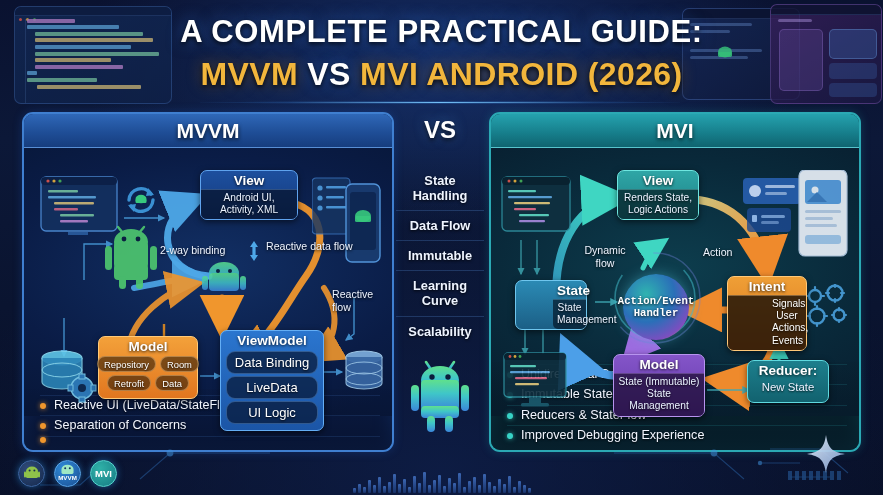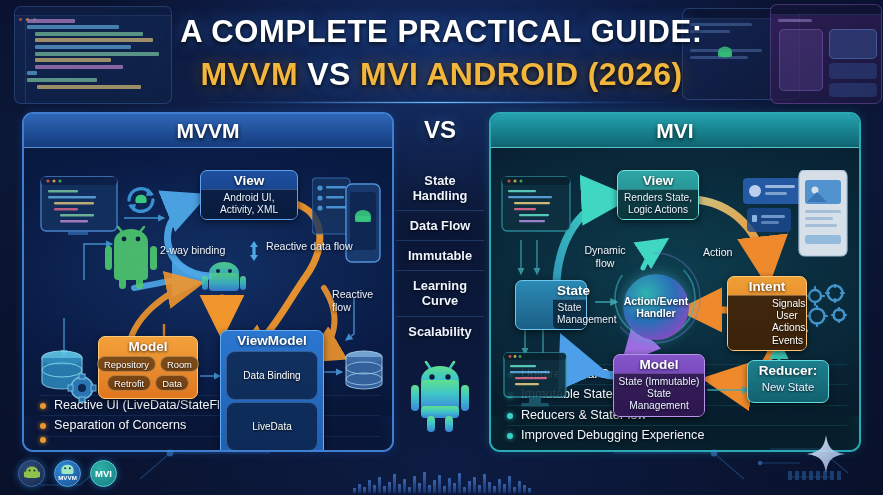--- a/index.html
+++ b/index.html
@@ -115,36 +115,36 @@
     text-shadow:0 1px 2px rgba(0,0,0,.75);}
 
   .n-view { background:linear-gradient(180deg,#1d4f9e,#133a7c); border:1.5px solid #5fa3ee;}
   .n-view .s { background:rgba(6,16,40,.72); border-top:1px solid rgba(120,175,245,.35); border-radius:0 0 5px 5px;}
   .n-vm { background:linear-gradient(180deg,#2b76cf,#1b55a6); border:1.5px solid #64aef5;}
   .n-model { background:linear-gradient(180deg,#f3a13a,#e1761f); border:1.5px solid #ffc977;}
   .chiprow { display:flex; gap:4px; justify-content:center; padding:1px 4px 2px;}
   .chip { background:rgba(40,22,6,.58); border:1px solid rgba(255,200,130,.45); border-radius:9px;
     font-size:9.4px; color:#fff; padding:1.5px 6px; text-shadow:0 1px 2px rgba(0,0,0,.8);}
   .vmrow { background:rgba(6,20,48,.7); border:1px solid rgba(120,180,250,.35); border-radius:9px;
-    font-size:10px; color:#fff; margin:2px 5px; padding:18px 4px; text-shadow:0 1px 2px rgba(0,0,0,.8);}
+    font-size:13px; color:#fff; margin:2px 5px; padding:3px 4px; text-shadow:0 1px 2px rgba(0,0,0,.8);}
 
   .n-mview { background:linear-gradient(180deg,#2fa6a6,#1b7d84); border:1.5px solid #6fe6e0;}
   .n-mview .s { background:rgba(4,28,34,.72); border-top:1px solid rgba(130,240,235,.35); border-radius:0 0 5px 5px;}
   .n-state { background:linear-gradient(180deg,#2b8ab4,#1b5f86); border:1.5px solid #6fc6ee;padding-left:37px;}
   .n-state .s { background:rgba(4,22,38,.7); border-top:1px solid rgba(130,210,245,.3); border-radius:0 0 5px 5px;}
   .n-intent { background:linear-gradient(180deg,#ef9f36,#d9731d); border:1.5px solid #ffc878;}
   .n-intent .s { background:rgba(26,16,6,.82); border-top:1px solid rgba(255,200,130,.4); border-radius:0 0 5px 5px; color:#fff;padding-left:44px;}
   .n-mmodel { background:linear-gradient(180deg,#8455c9,#6337a6); border:1.5px solid #b794ef;}
   .n-mmodel .s { background:rgba(20,8,40,.68); border-top:1px solid rgba(185,150,240,.35); border-radius:0 0 5px 5px;}
   .n-reducer { background:linear-gradient(180deg,#1d7f8d,#12626f); border:1.5px solid #5fd9df;}
 
   .hub { position:absolute; border-radius:50%; display:flex; align-items:center; justify-content:center;
     text-align:center; z-index:3;
     background: radial-gradient(circle at 35% 30%, #2fb3b0 0%, #2a6fb8 45%, #7a4fc0 75%, #e09a3a 100%);
-    box-shadow:0 0 14px rgba(80,200,220,.45);}
+    box-shadow:0 0 14px rgba(80,200,220,.45);font-family:Liberation Mono, monospace;}
   .hub span { font-size:10.6px; font-weight:bold; color:#fff; line-height:1.15;
     text-shadow:0 1px 3px rgba(0,0,0,.9);}
 
   .lbl { position:absolute; font-size:10.6px; color:#eef4ff; z-index:3; line-height:1.2;
     text-shadow:0 1px 3px rgba(0,0,0,.9); font-weight:400;}
 
   svg.wires { position:absolute; left:0; top:0; width:372px; height:268px; z-index:1;}
   .dev { position:absolute; z-index:1; opacity:.9;}
 
   .badges { position:absolute; left:18px; bottom:8px; display:flex; gap:9px; z-index:6;}

